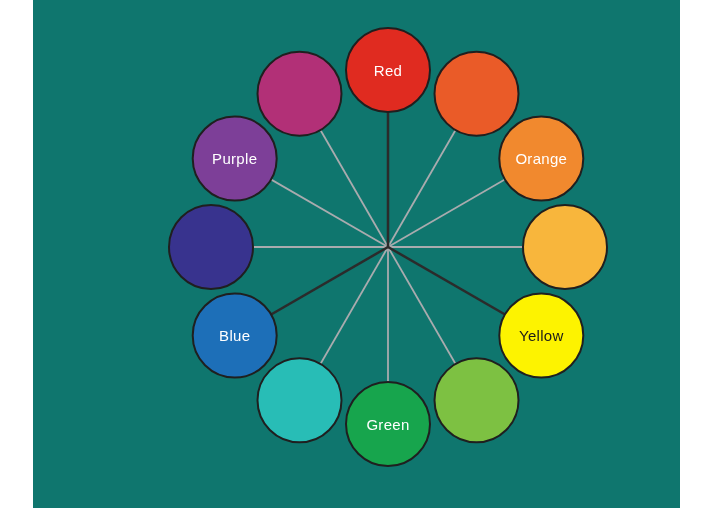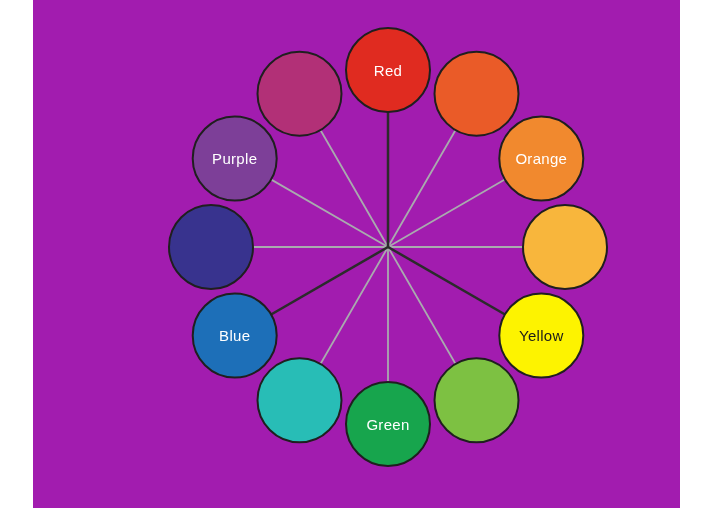--- a/index.html
+++ b/index.html
@@ -5,21 +5,21 @@
   html, body {
     margin: 0;
     padding: 0;
     background: #ffffff;
     font-family: "Liberation Sans", sans-serif;
   }
   .canvas {
     position: relative;
     width: 647px;
     height: 508px;
-    background: #a21caf;
+    background: #0f766e;
     overflow: hidden;
     margin: 0 auto;
   }
   svg {
     display: block;
   }
   .swatch-label {
     font-family: "Liberation Sans", sans-serif;
     font-size: 15px;
     letter-spacing: 0.3px;

